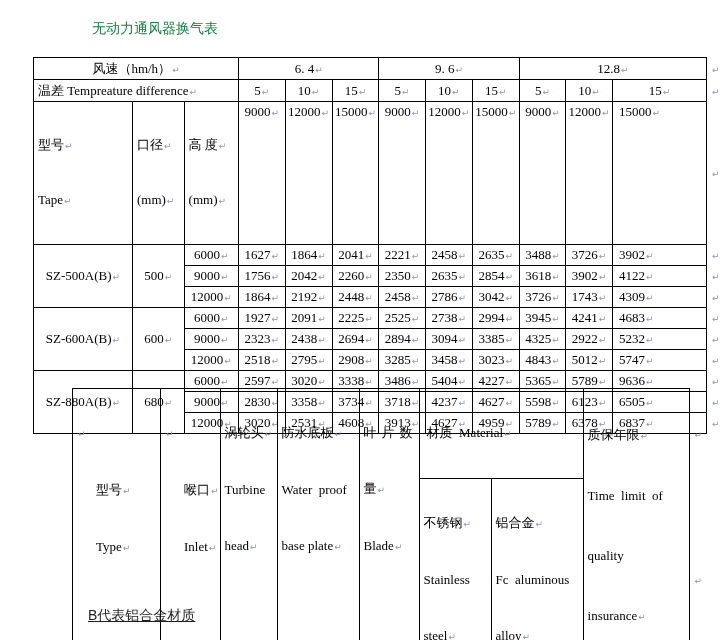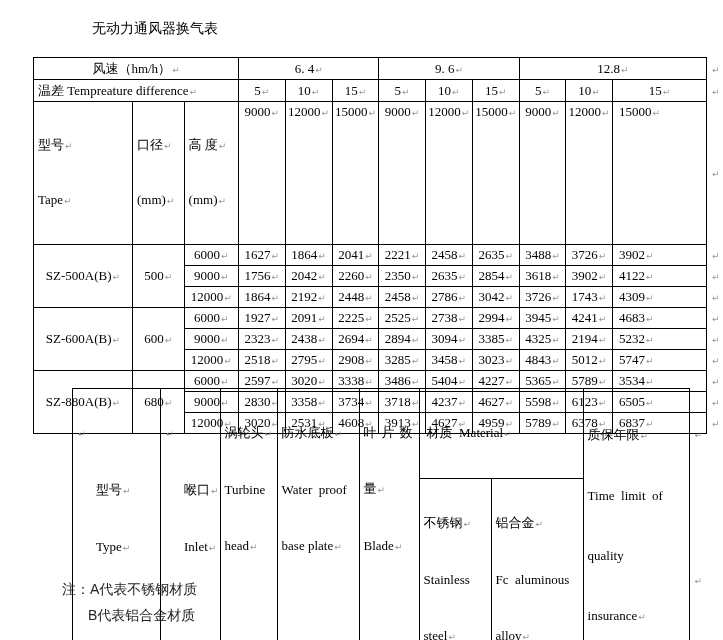--- a/index.html
+++ b/index.html
@@ -4,31 +4,31 @@
 <style>
   html,body { margin:0; padding:0; background:#ffffff; }
   .page {
     position:relative; width:723px; height:640px; background:#fff;
     font-family:"Liberation Serif","DejaVu Serif",serif; color:#000;
     overflow:hidden;
   }
   .doc-title {
     position:absolute;
     font-family:"Liberation Sans","DejaVu Sans",sans-serif;
-    font-size:14px; color:#000000; white-space:pre;
+    font-size:14px; color:#15803d; white-space:pre;
   }
   .t1 { left:92px; top:20px; }
   .t2 { left:77px; top:357px; }
   .note {
     position:absolute;
     font-family:"Liberation Sans","DejaVu Sans",sans-serif;
     font-size:14px; color:#1f1f1f; white-space:pre;
   }
   .n1 { left:62px; top:581px; }
-  .n2 { left:88px; top:607px; }
+  .n2 { left:88px; top:607px;text-decoration:underline; }
 
   .tblwrap { position:absolute; }
   .w1 { left:33px; top:57px;border-radius:12px; }
   .w2 { left:72px; top:388px; }
 
   table { border-collapse:collapse; table-layout:fixed; font-size:13px; color:#000; }
   td {
     border:1px solid #000; padding:0 1px; text-align:center;
     vertical-align:middle; overflow:hidden; white-space:pre;
   }
@@ -178,21 +178,21 @@
           </tr>
           <tr class="hr21">
             <td><span>9000</span><span class="pm">↵</span></td>
             <td><span>2323</span><span class="pm">↵</span></td>
             <td><span>2438</span><span class="pm">↵</span></td>
             <td><span>2694</span><span class="pm">↵</span></td>
             <td><span>2894</span><span class="pm">↵</span></td>
             <td><span>3094</span><span class="pm">↵</span></td>
             <td><span>3385</span><span class="pm">↵</span></td>
             <td><span>4325</span><span class="pm">↵</span></td>
-            <td><span>2194</span><span class="pm">↵</span></td>
+            <td><span>2922</span><span class="pm">↵</span></td>
             <td class="dlast"><span>5232</span><span class="pm">↵</span></td>
             <td class="endc"><span class="pm">↵</span></td>
           </tr>
           <tr class="hr21">
             <td><span>12000</span><span class="pm">↵</span></td>
             <td><span>2518</span><span class="pm">↵</span></td>
             <td><span>2795</span><span class="pm">↵</span></td>
             <td><span>2908</span><span class="pm">↵</span></td>
             <td><span>3285</span><span class="pm">↵</span></td>
             <td><span>3458</span><span class="pm">↵</span></td>
@@ -207,21 +207,21 @@
             <td rowspan="3"><span>680</span><span class="pm">↵</span></td>
             <td><span>6000</span><span class="pm">↵</span></td>
             <td><span>2597</span><span class="pm">↵</span></td>
             <td><span>3020</span><span class="pm">↵</span></td>
             <td><span>3338</span><span class="pm">↵</span></td>
             <td><span>3486</span><span class="pm">↵</span></td>
             <td><span>5404</span><span class="pm">↵</span></td>
             <td><span>4227</span><span class="pm">↵</span></td>
             <td><span>5365</span><span class="pm">↵</span></td>
             <td><span>5789</span><span class="pm">↵</span></td>
-            <td class="dlast"><span>3534</span><span class="pm">↵</span></td>
+            <td class="dlast"><span>9636</span><span class="pm">↵</span></td>
             <td class="endc"><span class="pm">↵</span></td>
           </tr>
           <tr class="hr21">
             <td><span>9000</span><span class="pm">↵</span></td>
             <td><span>2830</span><span class="pm">↵</span></td>
             <td><span>3358</span><span class="pm">↵</span></td>
             <td><span>3734</span><span class="pm">↵</span></td>
             <td><span>3718</span><span class="pm">↵</span></td>
             <td><span>4237</span><span class="pm">↵</span></td>
             <td><span>4627</span><span class="pm">↵</span></td>
@@ -310,16 +310,15 @@
             <span class="ln"><span>Fc  aluminous</span></span>
             <span class="ln"><span>alloy</span><span class="pm">↵</span></span>
           </td>
           <td class="endc"><span class="pm">↵</span></td>
         </tr>
       </thead>
 
     </table>
   </div>
 
-  <div class="note n1">注：A代表不锈钢材质</div>
   <div class="note n2">B代表铝合金材质</div>
 
 </div>
 
 </body></html>

